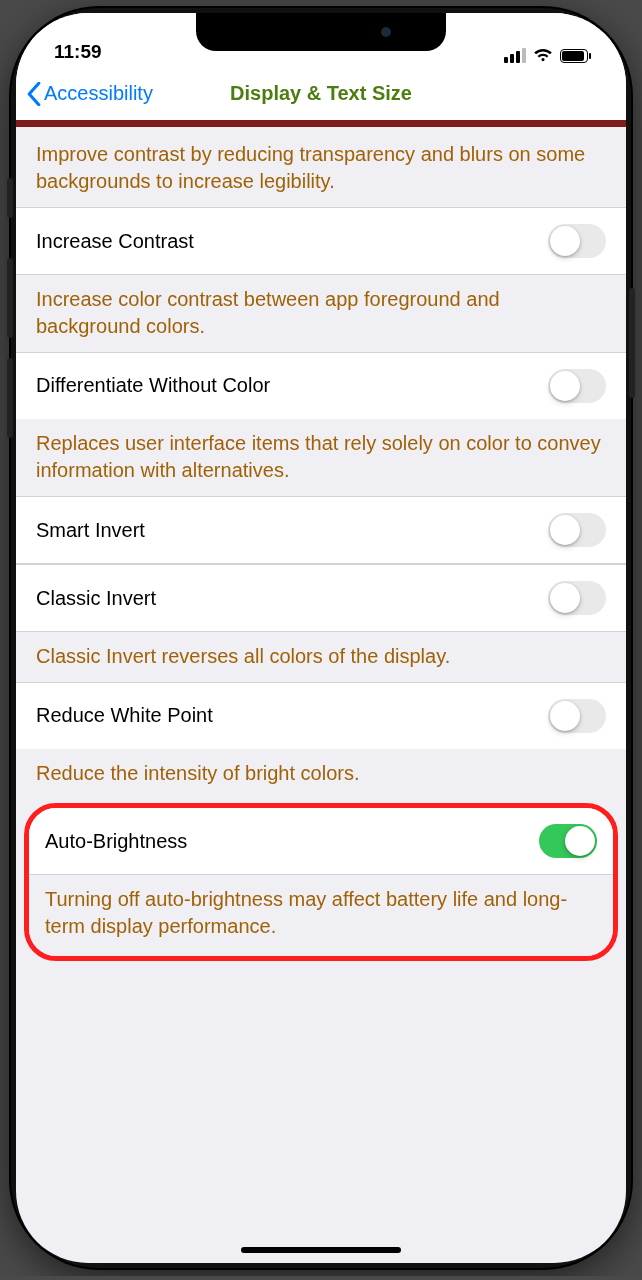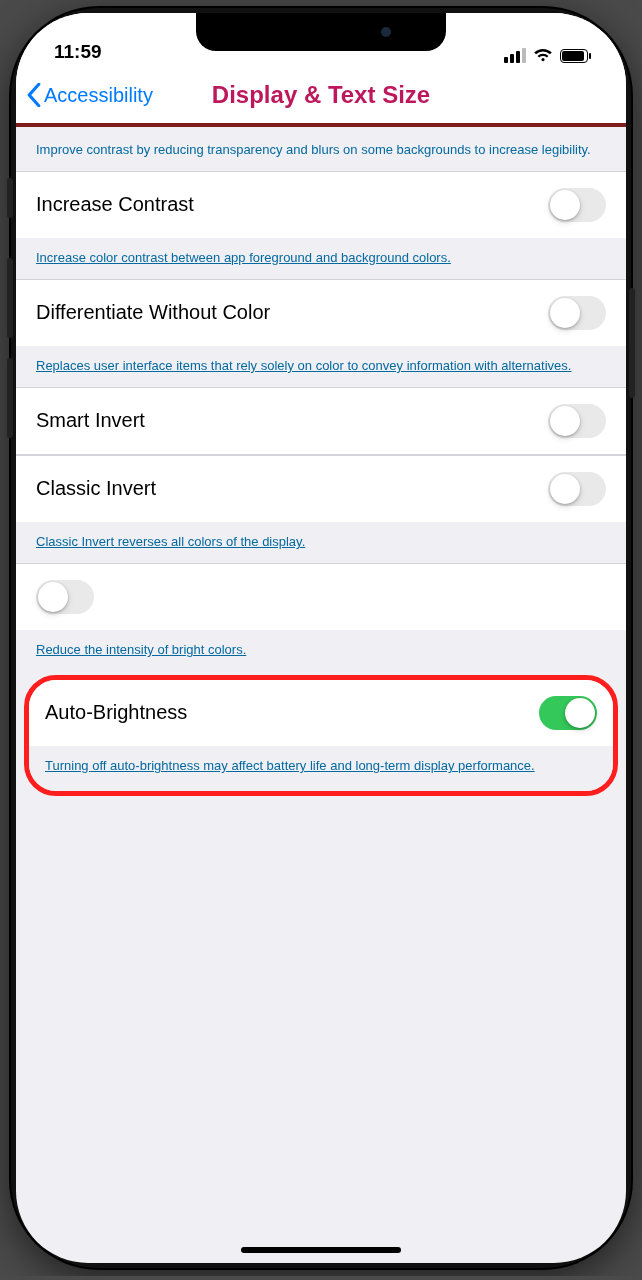--- a/index.html
+++ b/index.html
@@ -72,62 +72,62 @@
   .battery::after { content:""; position:absolute; right:-4px; top:3px; width:2.5px; height:6px; background:#000; border-radius:1px;}
   .battery .fill { position:absolute; left:1px; top:1px; bottom:1px; width:22px; background:#000; border-radius:2px;}
 
   
   .nav {
     background: #fff;
     display: flex;
     align-items: center;
     position: relative;
     height: 60px;
-    border-bottom: 4px solid #7f1d1d;
+    border-bottom: 7px solid #7f1d1d;
   }
   .nav-back {
     display: flex; align-items: center;
     color: #007aff;
     font-size: 20px;
     padding-left: 10px;
     gap: 2px;
   }
   .nav-back svg { display:block; }
   .nav-title {
     position: absolute;
     left: 50%; transform: translateX(-50%);
-    font-size: 24px; font-weight: 600; color:#be185d;
+    font-size: 20px; font-weight: 600; color:#4d7c0f;
   }
 
   .content {
     height: calc(100% - 54px - 60px - 14px);
     overflow: hidden;
   }
 
   .group-footer {
-    font-size: 13px;
-    color: #0369a1;
+    font-size: 20px;
+    color: #a16207;
     padding: 11px 20px 12px 20px;
     line-height: 1.35;
     background: #efeff4;
   }
   .group-footer-first { padding-top: 14px; }
 
   .cell {
     background: #fff;
     display: flex;
     align-items: center;
     justify-content: space-between;
     padding: 16px 20px;
     min-height: 56px;
     border-top: 0.5px solid #d3d3d7;
     border-bottom: 0.5px solid #d3d3d7;
     gap: 18px;
   }
-  .cell + .group-footer { margin-top: -0.5px; text-decoration: underline; }
+  .cell + .group-footer { margin-top: -0.5px; }
   .cell-label { font-size: 20px; color:#000; }
   .cell-right { display:flex; align-items:center; gap:10px; color:#8e8e93; font-size:20px; }
 
   
   .toggle {
     width: 58px; height: 34px; border-radius: 17px; position: relative;
     background: #e9e9ea;
     transition: background .15s;
   }
   .toggle .knob {
@@ -230,20 +230,21 @@
       <div class="cell">
         <div class="cell-label">Classic Invert</div>
         <div class="toggle">
             <div class="knob"></div>
           </div>
       </div>
       <div class="group-footer">Classic Invert reverses all colors of the display.</div>
 
 
       <div class="cell">
+        <div class="cell-label">Reduce White Point</div>
         <div class="toggle">
             <div class="knob"></div>
           </div>
       </div>
       <div class="group-footer">Reduce the intensity of bright colors.</div>
 
       <div class="highlight-wrap">
         <div class="cell">
           <div class="cell-label">Auto-Brightness</div>
           <div class="toggle on">

